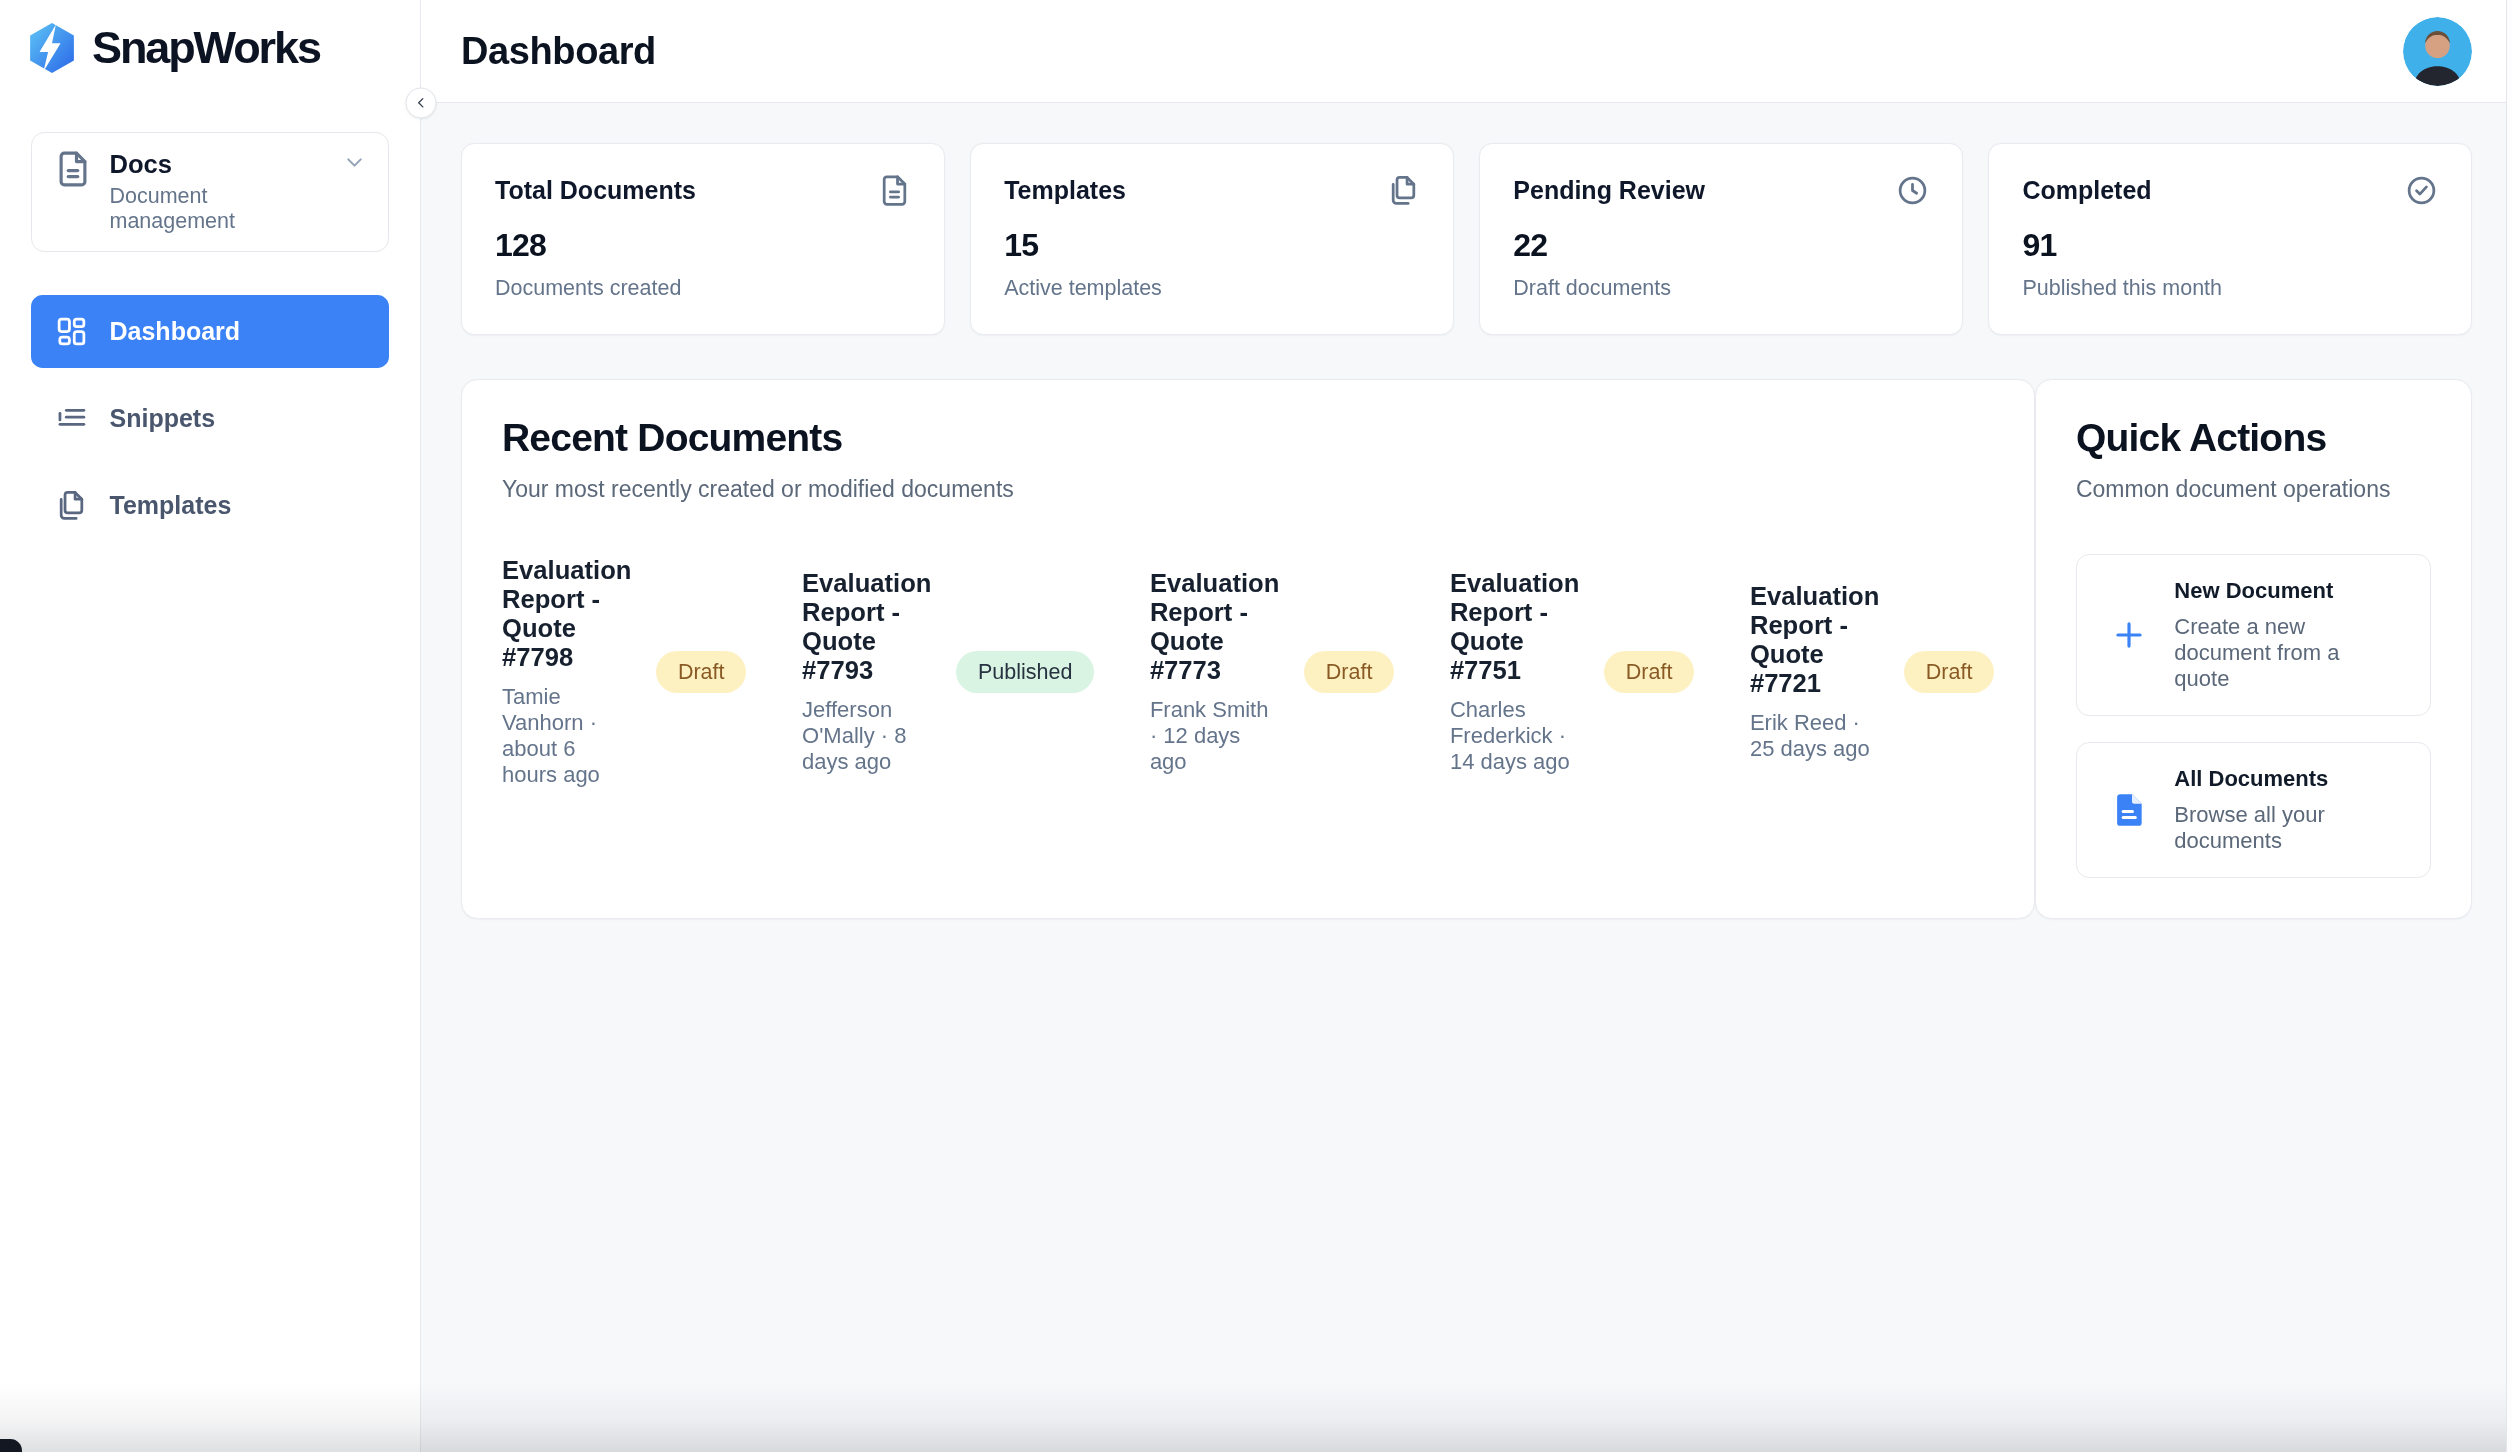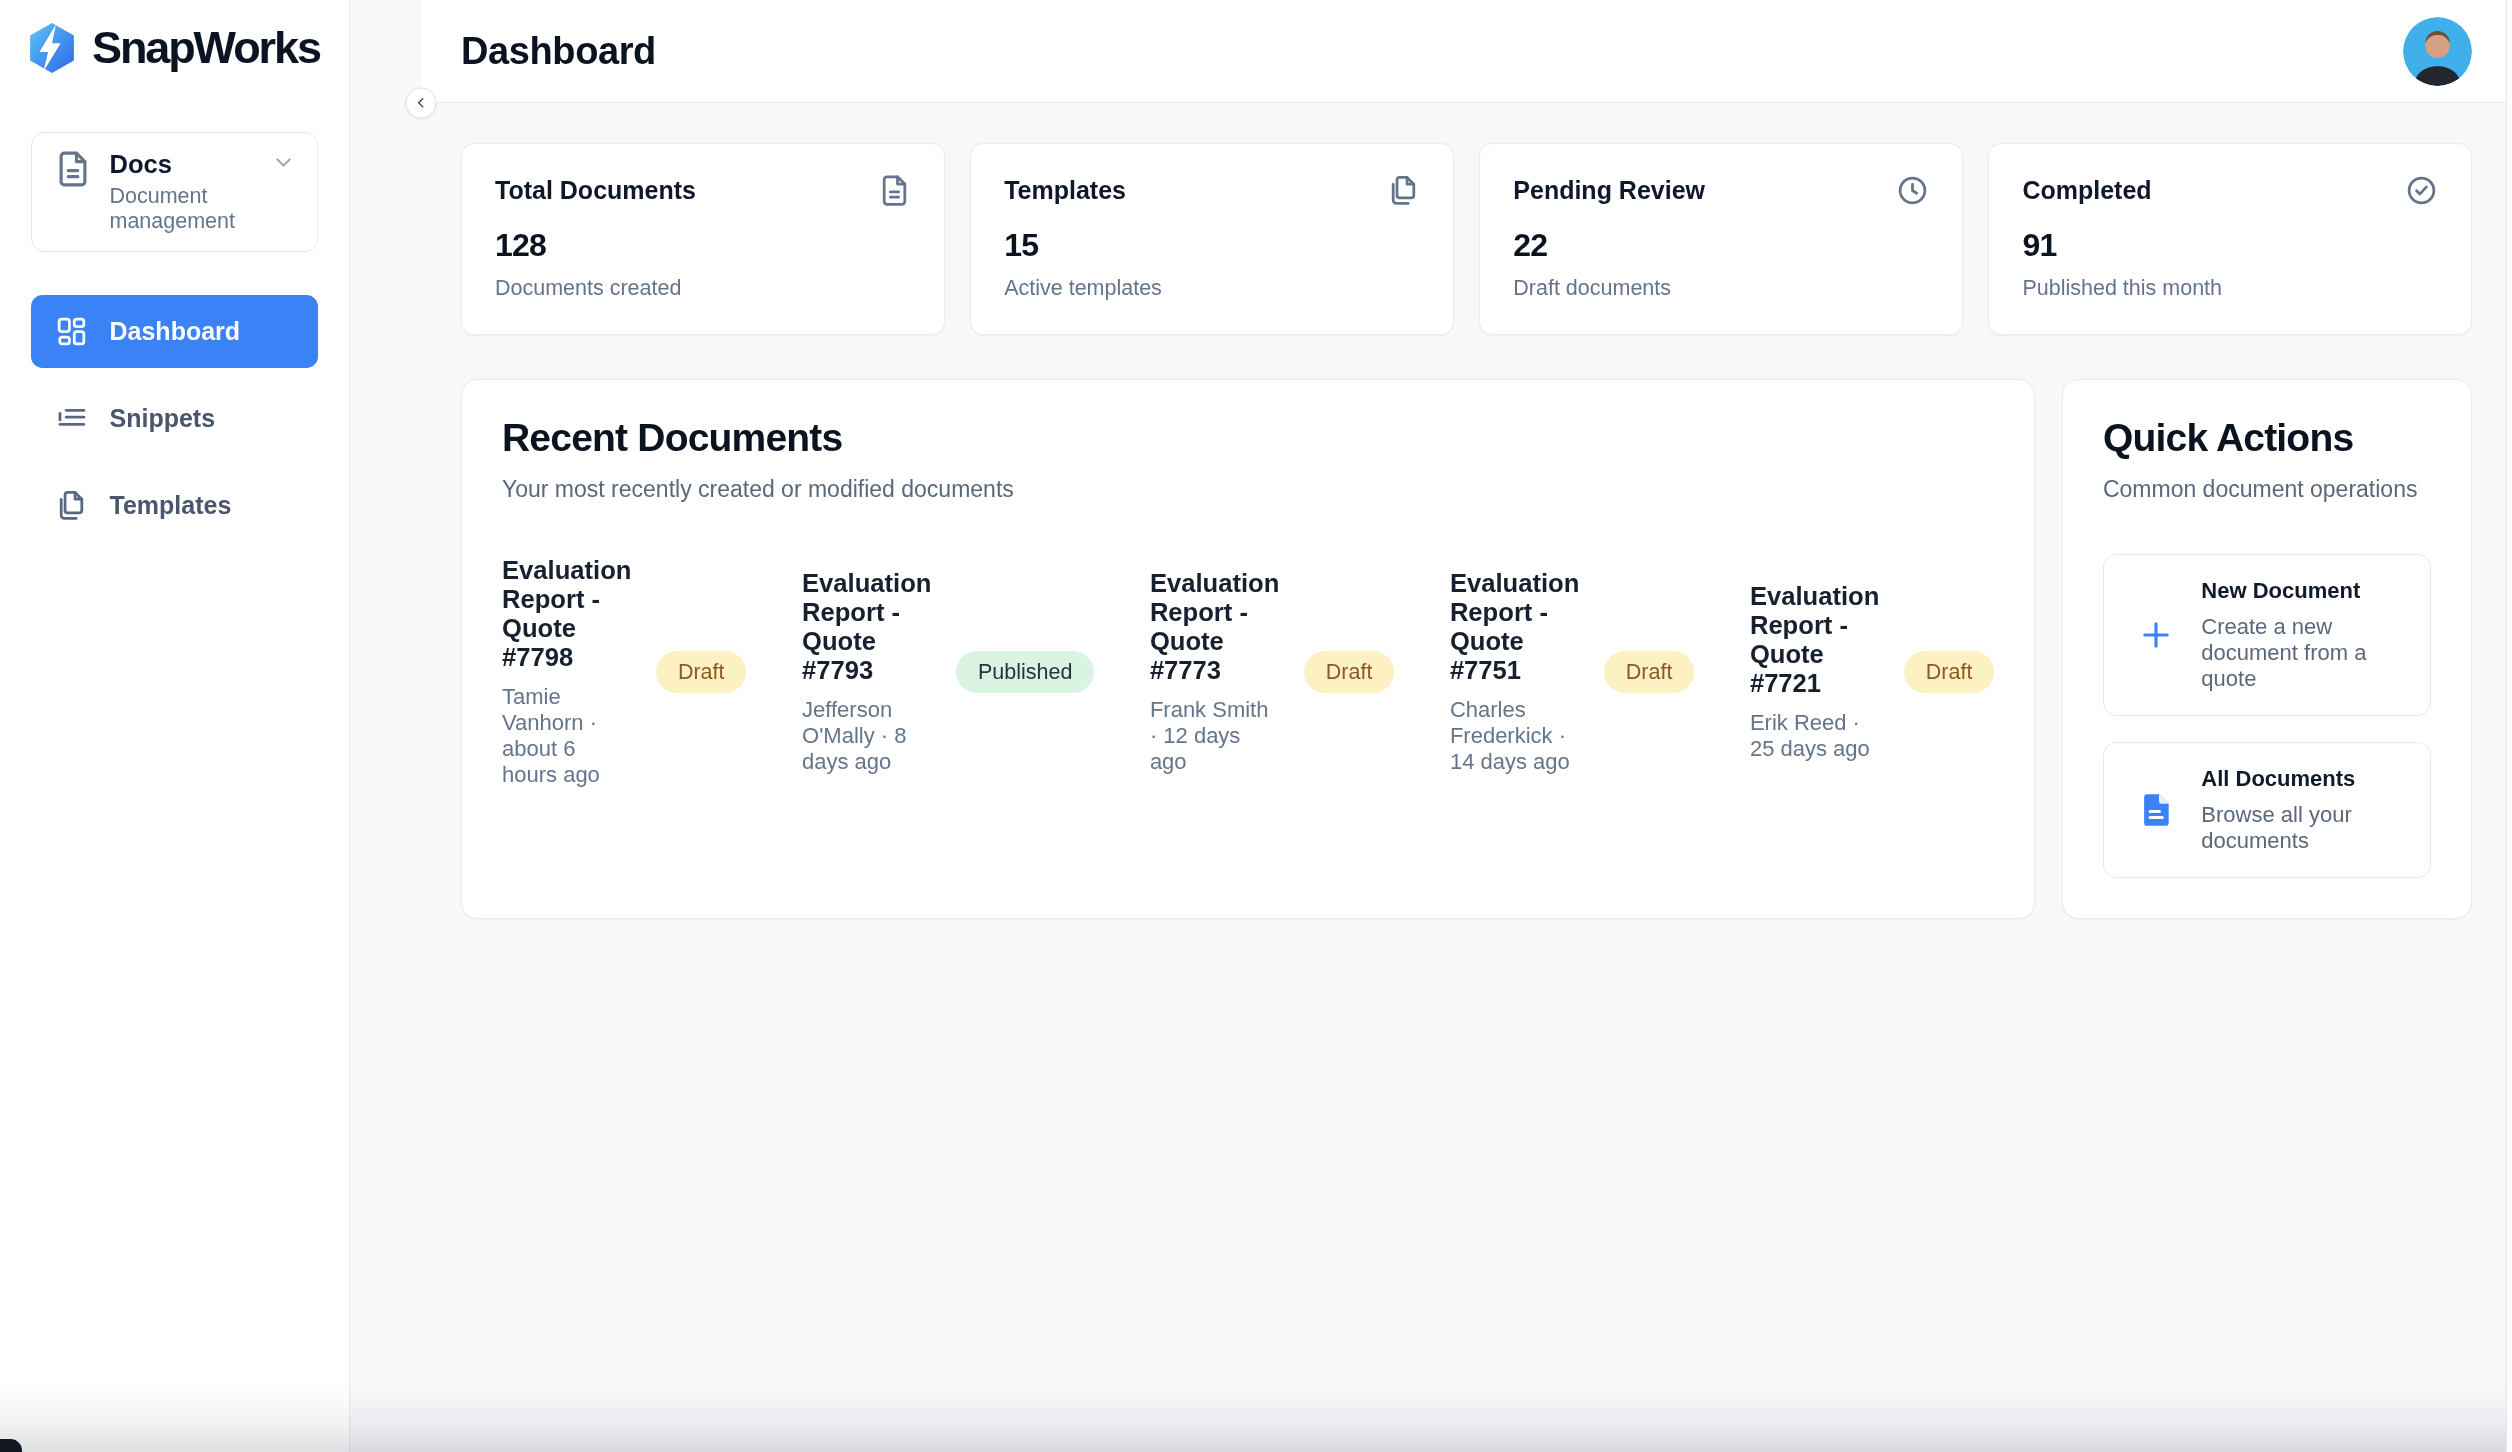--- a/index.html
+++ b/index.html
@@ -9,21 +9,21 @@
     background:#f7f8fa;
     color:#0b1220;
     overflow:hidden;
     position:relative;
   }
   svg { display:block; }
   .stroke-icon { fill:none; stroke:currentColor; stroke-width:2; stroke-linecap:round; stroke-linejoin:round; }
 
   
   .sidebar {
-    position:absolute; left:0; top:0; bottom:0; width:350px;
+    position:absolute; left:0; top:0; bottom:0; width:421px;
     background:#ffffff; border-right:0.8px solid #e7e9ee; z-index:2;
   }
   .logo-row { display:flex; align-items:center; gap:15px; padding:20.6px 25px 20.6px 27px; }
   .logo-mark svg { width:50px; height:54px; }
   .logo-text { font-size:45px; font-weight:800; letter-spacing:-2.1px; color:#0c1322; }
 
   .workspace {
     margin:37px 31px 0; border:0.8px solid #e4e7ec; border-radius:13.2px;
     padding:16.5px 21.5px; display:flex; gap:18px;
     background:#fff; cursor:pointer;
@@ -72,21 +72,21 @@
     background:#fff; border:0.8px solid #e9ebf0; border-radius:13.2px;
     padding:30px 33px 33px; box-shadow:0 0.8px 1.7px rgba(16,24,40,.04);
   }
   .stat-head { display:flex; justify-content:space-between; align-items:center; }
   .stat-label { font-size:25px; font-weight:600; color:#0f172a; }
   .stat-head .stat-icon { color:#64748b; }
   .stat-head svg { width:33px; height:33px; }
   .stat-value { font-size:32px; font-weight:800; letter-spacing:-0.8px; color:#0b1220; margin-top:21.5px; line-height:1; }
   .stat-caption { font-size:21.5px; color:#64748b; margin-top:15px; }
 
-  .columns { display:grid; grid-template-columns:1fr 1fr; gap:27px; margin-top:44px; align-items:stretch; }
+  .columns { display:grid; grid-template-columns:1fr 1fr; margin-top:44px; align-items:stretch; }
   .panel {
     background:#fff; border:0.8px solid #e9ebf0; border-radius:16.5px;
     padding:36px 40px 40px; box-shadow:0 0.8px 1.7px rgba(16,24,40,.04);
   }
   .panel-title { font-size:39px; font-weight:800; letter-spacing:-0.8px; color:#0b1220; }
   .panel-sub { font-size:23px; color:#5b6879; margin-top:16.5px; }
 
   .doc-list { margin-top:53px; display:flex; flex-direction:row; gap:56px; }
   .doc-row { display:flex; align-items:center; justify-content:space-between; cursor:pointer; }
   .doc-title { font-size:25.6px; font-weight:600; color:#17202e; }

